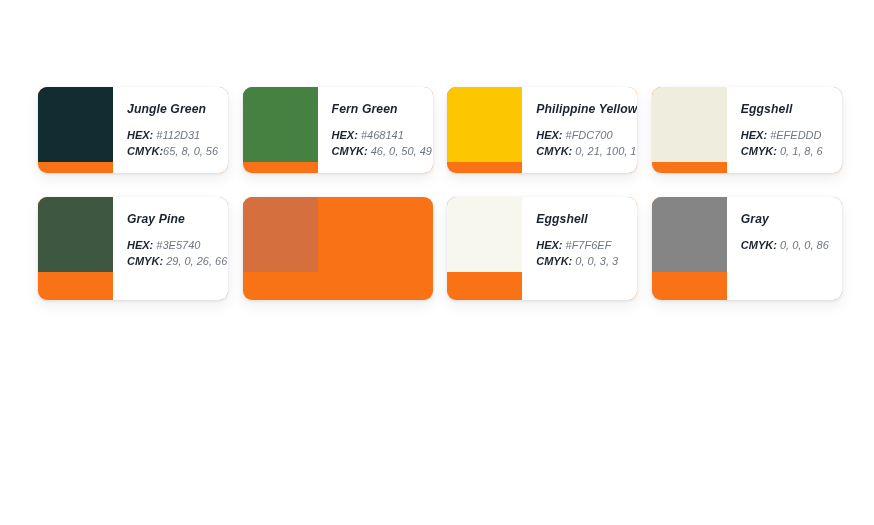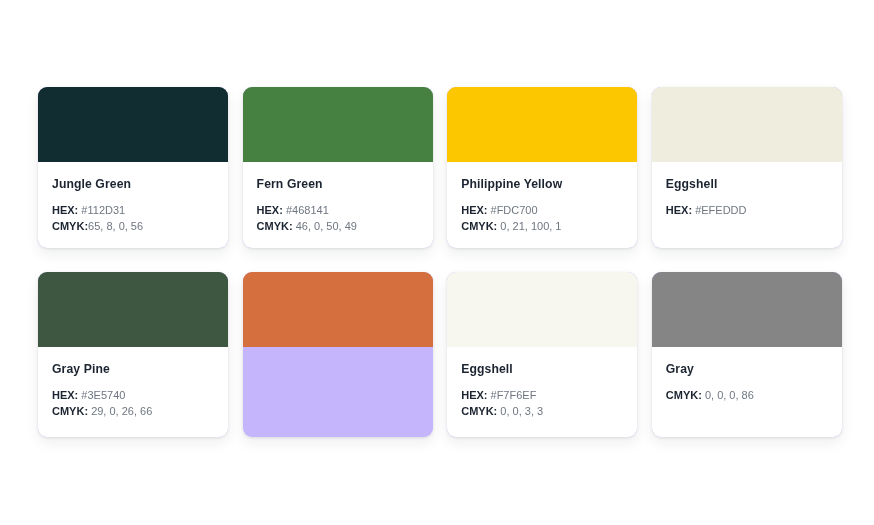--- a/index.html
+++ b/index.html
@@ -29,43 +29,44 @@
     top: 87px;
     width: 802px;
     display: grid;
     grid-template-columns: repeat(4, 190px);
     column-gap: 14.6px;
     row-gap: 24px;
   }
 
   .color-card {
     width: 190px;
-    background: #c4b5fd;
+    background: #f97316;
     border-radius: 9px;
     box-shadow: 0 1px 3px rgba(16, 24, 40, 0.10),
                 0 6px 14px rgba(16, 24, 40, 0.07);
     overflow: hidden;
     display: flex;
-    flex-direction: column;
+    flex-direction: row;
+    font-style: italic;
   }
 
   .color-swatch {
     width: 100%;
     height: 75px;
     flex: 0 0 75px;
   }
 
   .card-body {
     padding: 15px 14px 14px 14px;
     background: #ffffff;
     flex: 1 1 auto;
   }
 
   .row2 .card-body {
-    padding-bottom: 18px;
+    padding-bottom: 31px;
   }
 
   .color-name {
     font-size: 12.2px;
     font-weight: bold;
     color: #1b2430;
     letter-spacing: 0.1px;
     line-height: 14px;
     margin: 0 0 11px 0;
     white-space: nowrap;
@@ -119,20 +120,21 @@
         <div class="spec-line"><span class="spec-label">HEX:</span><span class="spec-sep">&nbsp;</span><span class="spec-value">#FDC700</span></div>
         <div class="spec-line"><span class="spec-label">CMYK:</span><span class="spec-sep"> </span><span class="spec-value">0, 21, 100, 1</span></div>
       </div>
     </div>
 
     <div class="color-card">
       <div class="color-swatch" style="background-color: rgb(239, 237, 221);"></div>
       <div class="card-body">
         <div class="color-name">Eggshell</div>
         <div class="spec-line"><span class="spec-label">HEX:</span><span class="spec-sep">&nbsp;</span><span class="spec-value">#EFEDDD</span></div>
+        <div class="spec-line"><span class="spec-label">CMYK:</span><span class="spec-sep"> </span><span class="spec-value">0, 1, 8, 6</span></div>
       </div>
     </div>
 
     <div class="color-card row2">
       <div class="color-swatch" style="background-color: rgb(62, 87, 64);"></div>
       <div class="card-body">
         <div class="color-name">Gray Pine</div>
         <div class="spec-line"><span class="spec-label">HEX:</span><span class="spec-sep">&nbsp;</span><span class="spec-value">#3E5740</span></div>
         <div class="spec-line"><span class="spec-label">CMYK:</span><span class="spec-sep"> </span><span class="spec-value">29, 0, 26, 66</span></div>
       </div>

